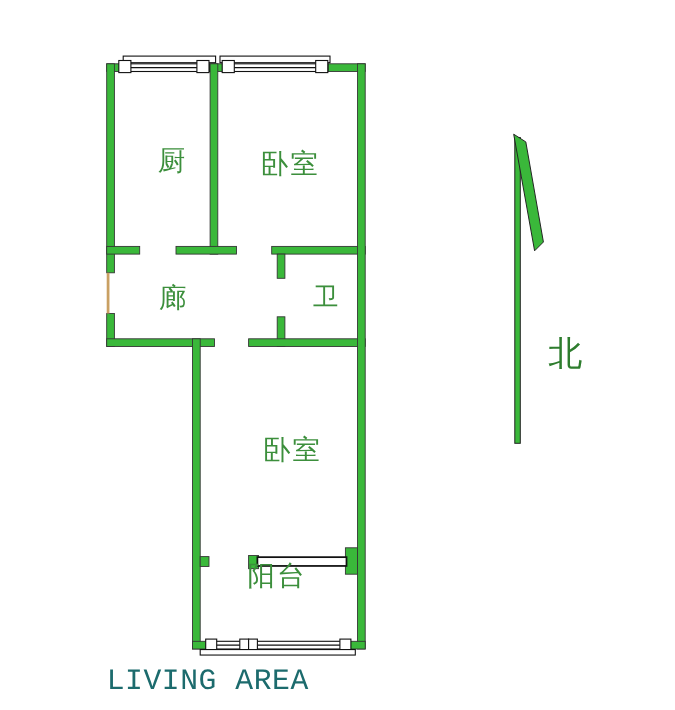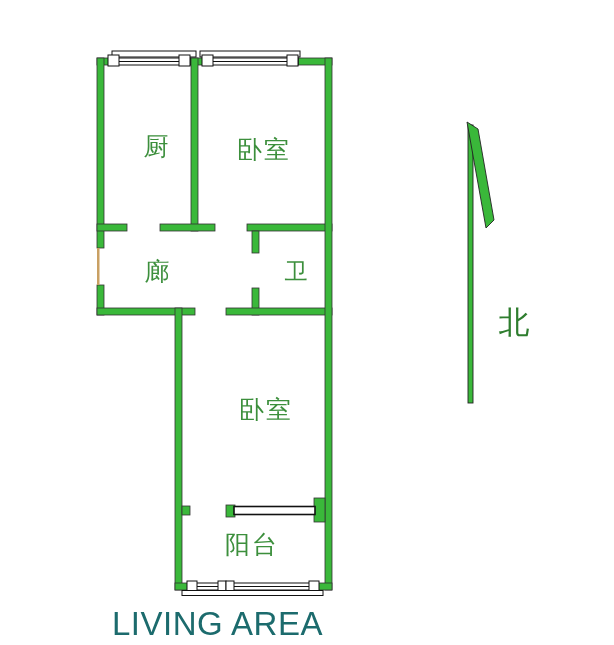--- a/index.html
+++ b/index.html
@@ -18,25 +18,25 @@
     white-space: nowrap;
     color: #3c8f3c;
     font-family: "DejaVu Sans", sans-serif;
     line-height: 1;
   }
   .label.zh { font-size: 25px; letter-spacing: 2px; }
   .label.small { font-size: 23px; }
   .label.north { font-size: 31px; color: #2e7d2e; letter-spacing: 0; }
   .caption {
     position: absolute;
-    left: 112px;
+    left: 97px;
     top: 607px;
     color: #1c6b6d;
-    font-family: Liberation Sans, sans-serif;
-    font-size: 33px;
+    font-family: Liberation Mono, monospace;
+    font-size: 27px;
     letter-spacing: 0.5px;
     line-height: 1;
   }
 </style>
 </head>
 <body>
 
 <div class="stage">
 
   <svg width="614" height="645" viewBox="0 0 614 645">
@@ -115,19 +115,19 @@
   <div class="label zh" style="left:157px; top:146px">厨</div>
 
   <div class="label zh" style="left:264px; top:149px">卧室</div>
 
   <div class="label zh" style="left:158px; top:271px">廊</div>
 
   <div class="label zh small" style="left:297px; top:271px">卫</div>
 
   <div class="label zh" style="left:266px; top:409px">卧室</div>
 
-  <div class="label zh" style="left:252px; top:544px">阳台</div>
+  <div class="label zh" style="left:252px; top:523px">阳台</div>
 
   <div class="label north" style="left:514px; top:322px">北</div>
 
   <div class="caption">LIVING AREA</div>
 
 </div>
 
 </body></html>

